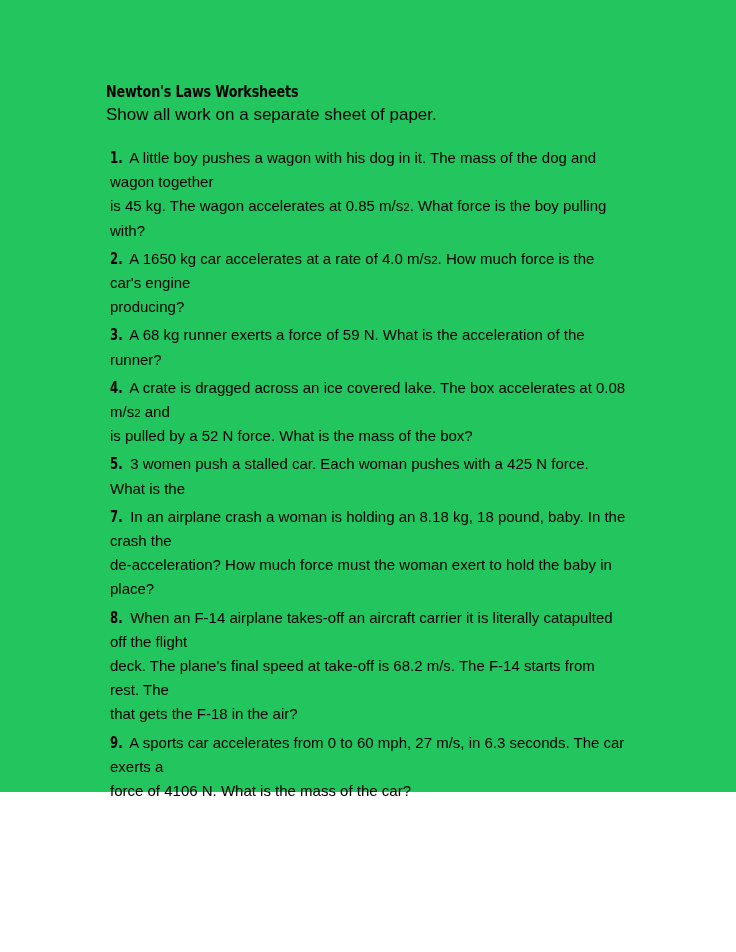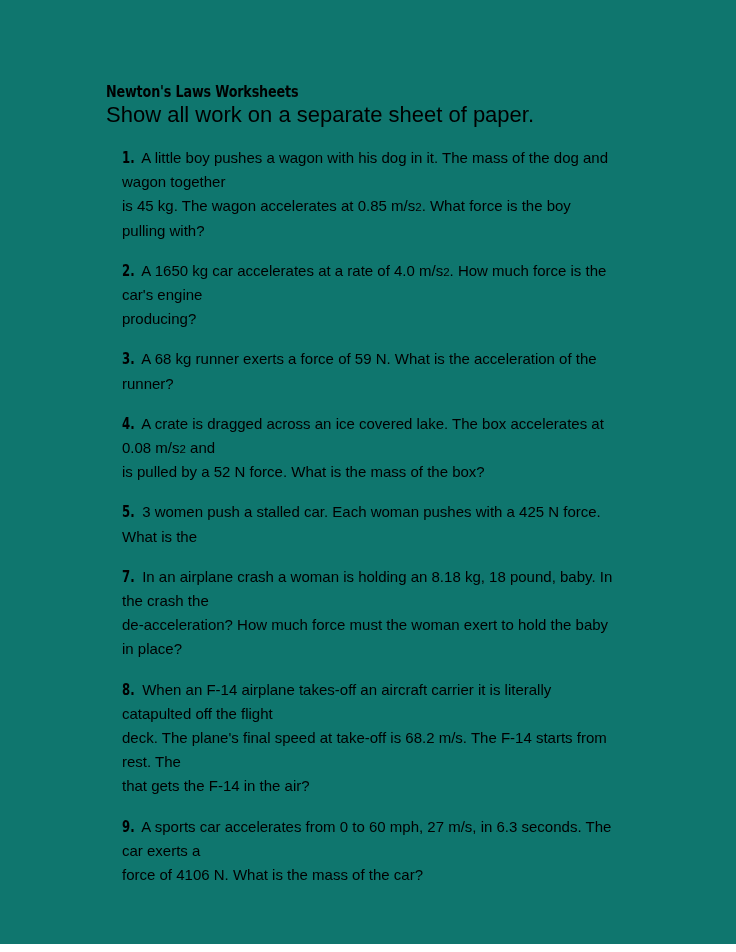--- a/index.html
+++ b/index.html
@@ -13,22 +13,22 @@
     height: 952px;
     overflow: hidden;
     font-family: "Liberation Sans", sans-serif;
     color: #000000;
     -webkit-font-smoothing: antialiased;
   }
 
   .page {
     position: relative;
     width: 736px;
-    height: 944px;
-    background: #0f766e;
+    height: 792px;
+    background: #22c55e;
     box-sizing: border-box;
   }
 
   .content {
     position: absolute;
     left: 106px;
     top: 82px;
     width: 524px;
   }
 
@@ -40,35 +40,35 @@
     letter-spacing: -0.2px;
     transform: scaleX(0.86);
     transform-origin: left center;
     white-space: nowrap;
     margin: 0 0 2px 0;
   }
 
   .doc-subtitle {
     font-family: "Liberation Sans", sans-serif;
     font-weight: normal;
-    font-size: 22px;
+    font-size: 17px;
     line-height: 22px;
     margin: 0;
     white-space: nowrap;
   }
 
   .problem-list {
     margin: 0;
     padding: 0;
     list-style: none;
     margin-top: 20px;
   }
 
   .problem {
-    margin: 16px;
+    margin: 4px;
     padding: 0;
   }
 
   .problem-line {
     font-family: "Liberation Sans", sans-serif;
     font-size: 15px;
     line-height: 24.2px;
     white-space: pre-wrap;
     word-break: normal;
   }
@@ -119,21 +119,21 @@
         <div class="problem">
           <div class="problem-line"><span class="pnum">5.</span> <span>3 women push a stalled car. Each woman pushes with a 425 N force. What is the</span></div>
         </div>
         <div class="problem">
           <div class="problem-line"><span class="pnum">7.</span> <span>In an airplane crash a woman is holding an 8.18 kg, 18 pound, baby. In the crash the</span></div>
           <div class="problem-line"><span>de-acceleration? How much force must the woman exert to hold the baby in place?</span></div>
         </div>
         <div class="problem">
           <div class="problem-line"><span class="pnum">8.</span> <span>When an F-14 airplane takes-off an aircraft carrier it is literally catapulted off the flight</span></div>
           <div class="problem-line"><span>deck. The plane's final speed at take-off is 68.2 m/s. The F-14 starts from rest. The</span></div>
-          <div class="problem-line"><span>that gets the F-14 in the air?</span></div>
+          <div class="problem-line"><span>that gets the F-18 in the air?</span></div>
         </div>
         <div class="problem">
           <div class="problem-line"><span class="pnum">9.</span> <span>A sports car accelerates from 0 to 60 mph, 27 m/s, in 6.3 seconds. The car exerts a</span></div>
           <div class="problem-line"><span>force of 4106 N. What is the mass of the car?</span></div>
         </div>
       </div>
 
   </div>
 </div>
 

